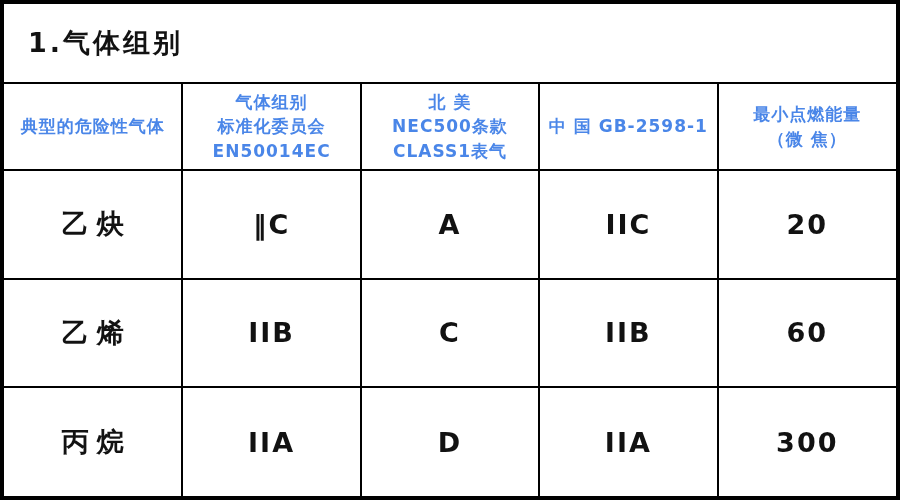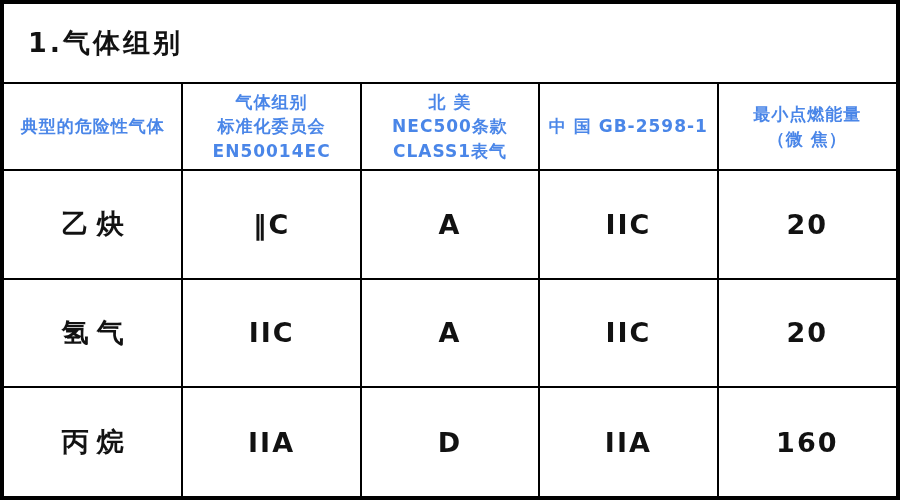--- a/index.html
+++ b/index.html
@@ -92,28 +92,28 @@
     </thead>
     <tbody>
       <tr>
         <td class="gas-name">乙炔</td>
         <td>‖C</td>
         <td>A</td>
         <td>IIC</td>
         <td>20</td>
       </tr>
       <tr>
-        <td class="gas-name">氢气</td>
-        <td>IIC</td>
-        <td>A</td>
-        <td>IIC</td>
-        <td>20</td>
+        <td class="gas-name">乙烯</td>
+        <td>IIB</td>
+        <td>C</td>
+        <td>IIB</td>
+        <td>60</td>
       </tr>
       <tr>
         <td class="gas-name">丙烷</td>
         <td>IIA</td>
         <td>D</td>
         <td>IIA</td>
-        <td>160</td>
+        <td>300</td>
       </tr>
     </tbody>
   </table>
 </div>
 
 </body></html>

